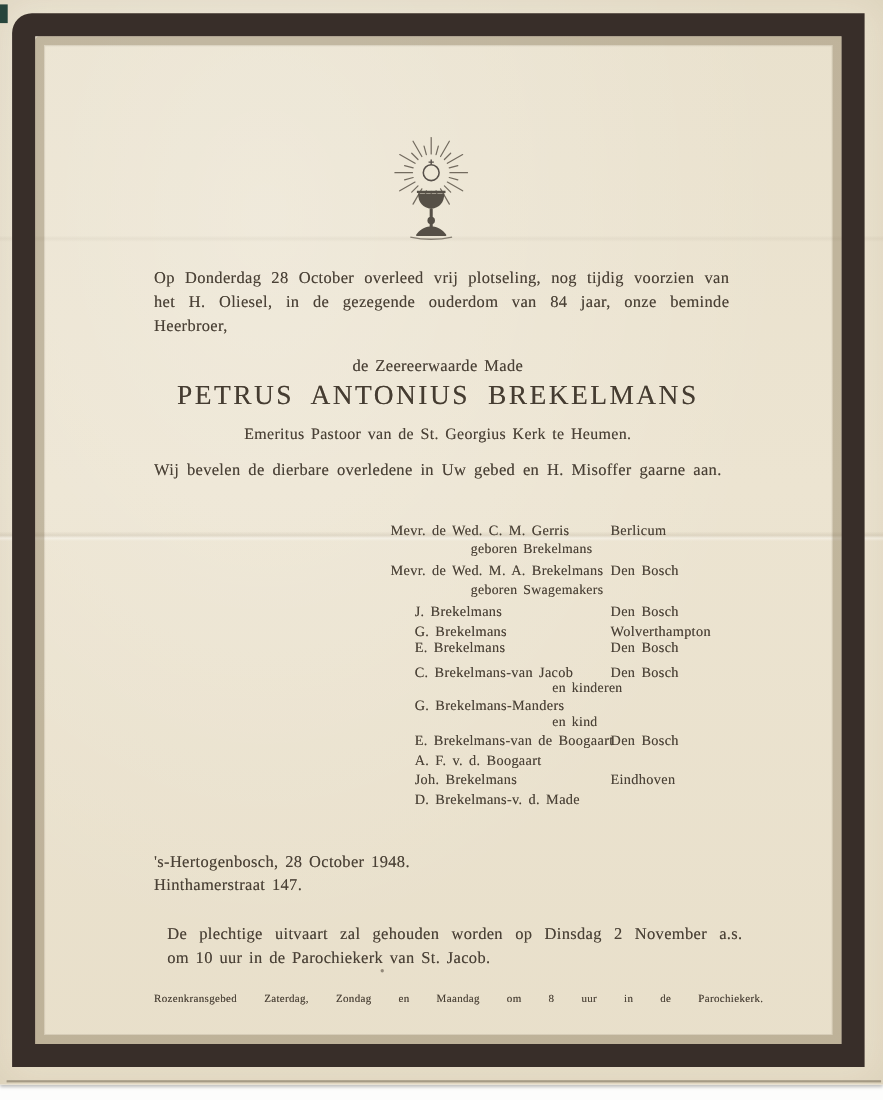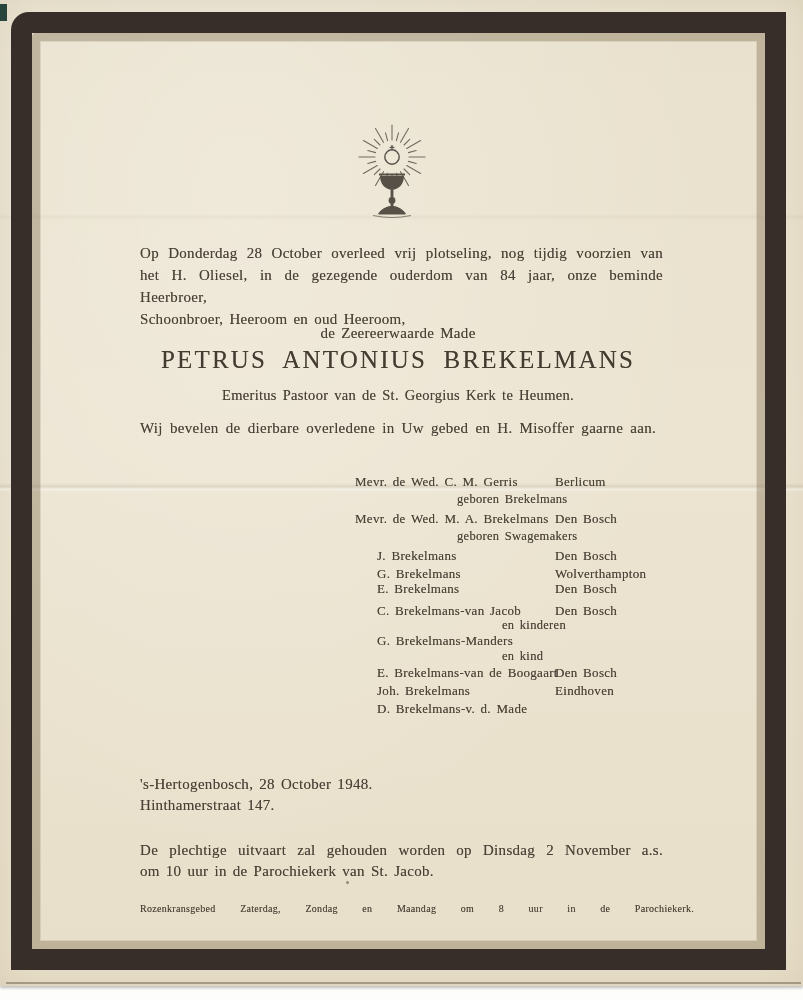--- a/index.html
+++ b/index.html
@@ -46,26 +46,26 @@
   .center-wrap{left:48px;width:700px;text-align:center;}
   .honorific{top:325px;font-size:15px;}
   .deceased-name{top:346px;font-size:25px;letter-spacing:2.2px;word-spacing:8px;color:#453c31;}
   .deceased-title{top:387px;font-size:14.5px;}
   .commend{left:140px;top:420px;width:516px;font-size:15px;text-align:justify;text-align-last:justify;}
 
   .relatives{left:355px;top:474px;width:340px;font-size:13px;}
   .rel-row{position:relative;height:18px;line-height:16px;}
   .rel-row.ind .rel-name{margin-left:22px;display:inline-block;}
   .rel-place{position:absolute;left:200px;top:0;white-space:nowrap;}
-  .rel-sub{height:19px;line-height:15px;margin-left:102px;font-size:12.5px;}
+  .rel-sub{height:19px;line-height:15px;margin-left:73px;font-size:12.5px;}
   .rel-center{margin-left:147px;font-size:12.5px;}
   .h15{height:15px;}.h16{height:16px;}.h22{height:22px;}
 
   .citydate{left:140px;top:774px;font-size:15px;line-height:21px;}
-  .funeral{left:140px;top:840px;width:523px;font-size:15px;line-height:21px;}
+  .funeral{left:152px;top:840px;width:523px;font-size:15px;line-height:21px;}
   .sep-dot{position:absolute;left:346px;top:881px;width:3px;height:3px;border-radius:50%;
            background:rgba(74,65,54,.55);}
   .rosary{left:140px;top:903px;width:554px;font-size:10px;text-align:justify;text-align-last:justify;}
 </style>
 </head>
 <body>
 
 <div class="paper">
 
   <div class="corner-accent"></div>
@@ -110,21 +110,20 @@
     <rect x="48.6" y="66" width="2.8" height="8.5" fill="#565047"></rect>
     <circle cx="50" cy="76.5" r="3.4" fill="#565047"></circle>
     <rect x="48.6" y="79" width="2.8" height="3.5" fill="#565047"></rect>
     <path d="M37 88.5 C41 83.5 46 82 50 82 C54 82 59 83.5 63 88.5 C64.3 89.8 64 90.6 62 90.6 H38 C36 90.6 35.7 89.8 37 88.5 Z" fill="#565047"></path>
     <path d="M31 91.5 Q50 95.5 69 91.5" fill="none" stroke="#5d554a" stroke-width="1.2" opacity=".7"></path>
   </svg>
 
   <div class="txt intro">
     <div class="jline">Op Donderdag 28 October overleed vrij plotseling, nog tijdig voorzien van</div>
     <div class="jline">het H. Oliesel, in de gezegende ouderdom van 84 jaar, onze beminde Heerbroer,</div>
-    <div>Schoonbroer, Heeroom en oud Heeroom,</div>
   </div>
 
   <div class="txt center-wrap honorific">de Zeereerwaarde Made</div>
   <div class="txt center-wrap deceased-name">PETRUS ANTONIUS BREKELMANS</div>
   <div class="txt center-wrap deceased-title">Emeritus Pastoor van de St. Georgius Kerk te Heumen.</div>
 
   <div class="txt commend">Wij bevelen de dierbare overledene in Uw gebed en H. Misoffer gaarne aan.</div>
 
   <div class="txt relatives">
     <div class="rel-row">
@@ -157,20 +156,24 @@
     <div class="rel-row ind h16">
       <span class="rel-name">G. Brekelmans-Manders</span>
       <span class="rel-place"></span>
     </div>
     <div class="rel-center h16">en kind</div>
     <div class="rel-row ind">
       <span class="rel-name">E. Brekelmans-van de Boogaart</span>
       <span class="rel-place">Den Bosch</span>
     </div>
     <div class="rel-row ind">
+      <span class="rel-name">A. F. v. d. Boogaart</span>
+      <span class="rel-place"></span>
+    </div>
+    <div class="rel-row ind">
       <span class="rel-name">Joh. Brekelmans</span>
       <span class="rel-place">Eindhoven</span>
     </div>
     <div class="rel-row ind">
       <span class="rel-name">D. Brekelmans-v. d. Made</span>
       <span class="rel-place"></span>
     </div>
   </div>
 
   <div class="txt citydate">

